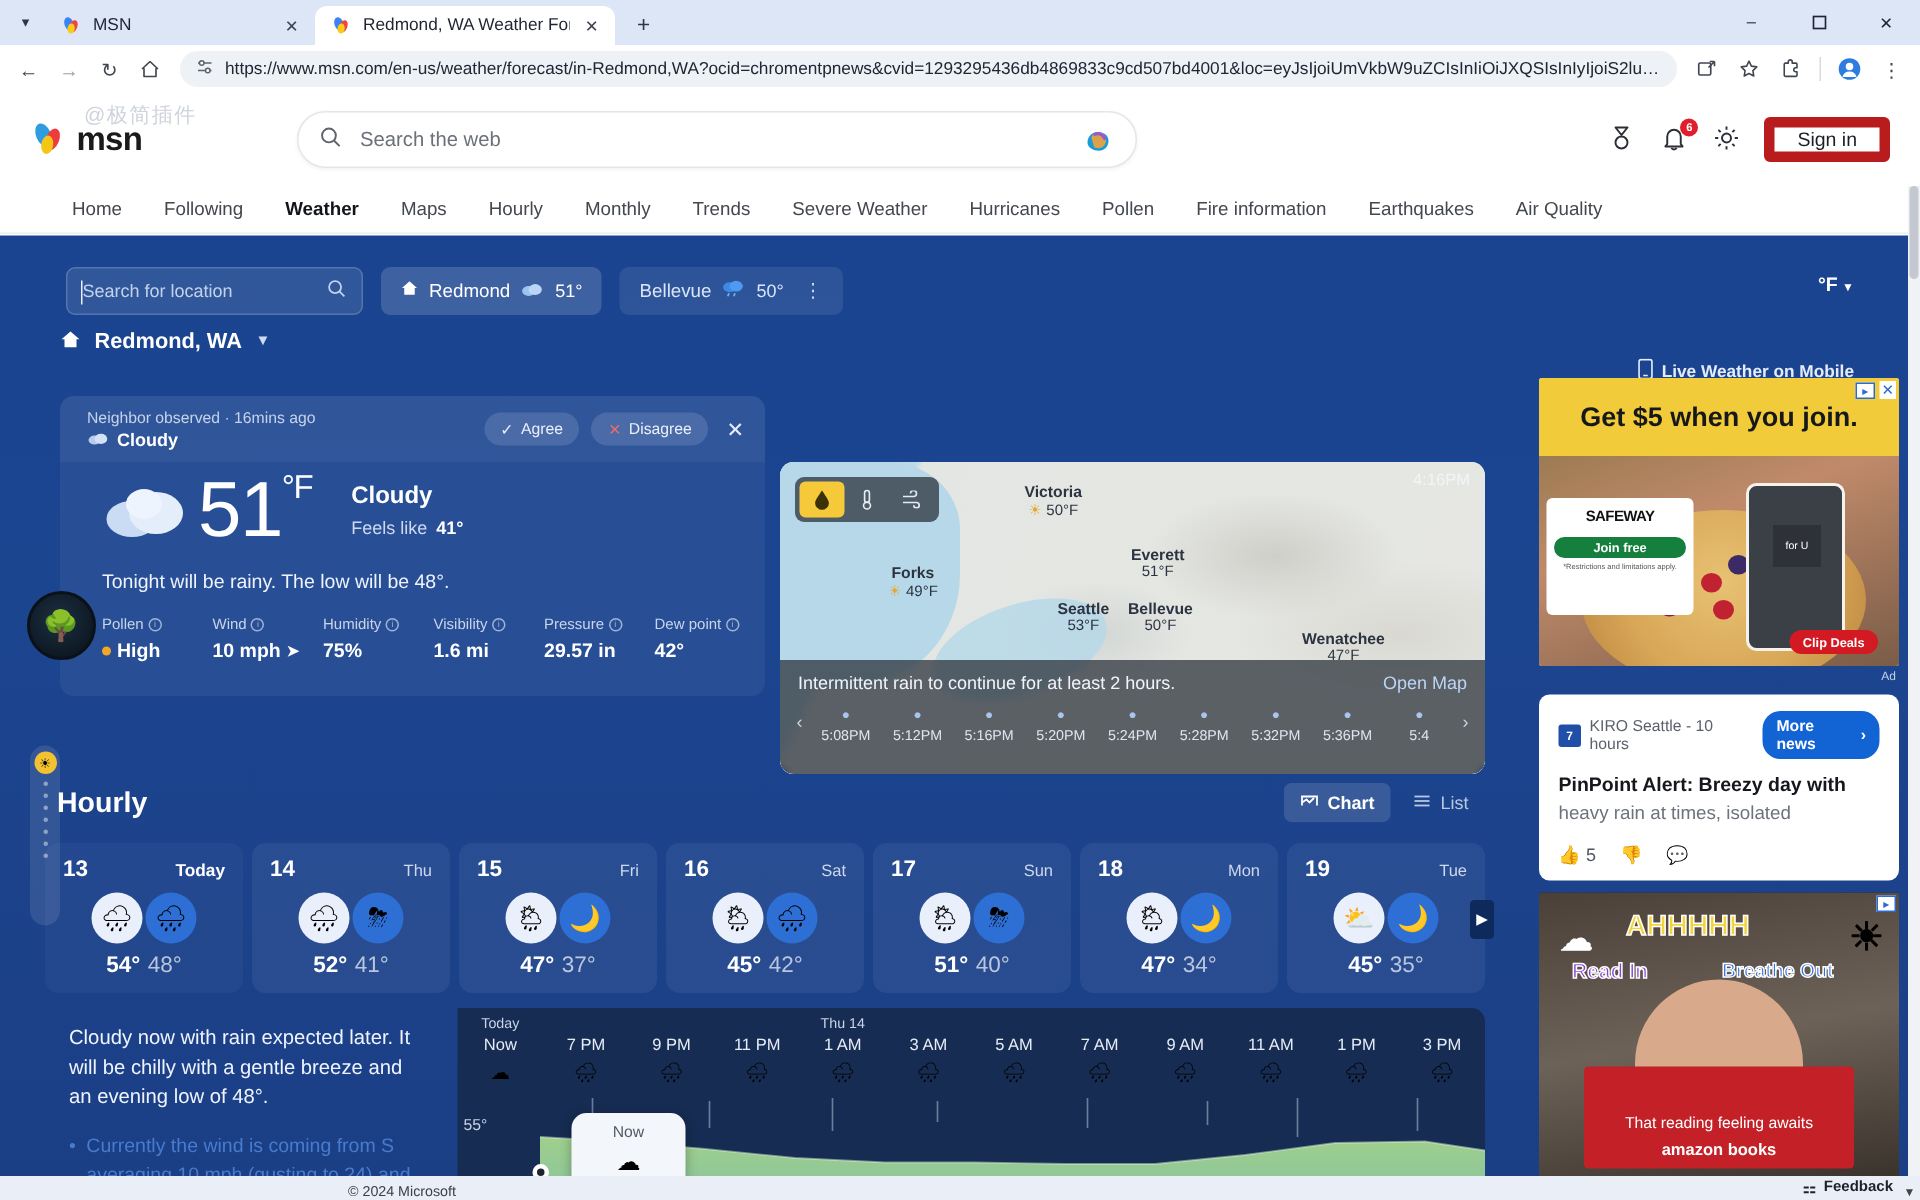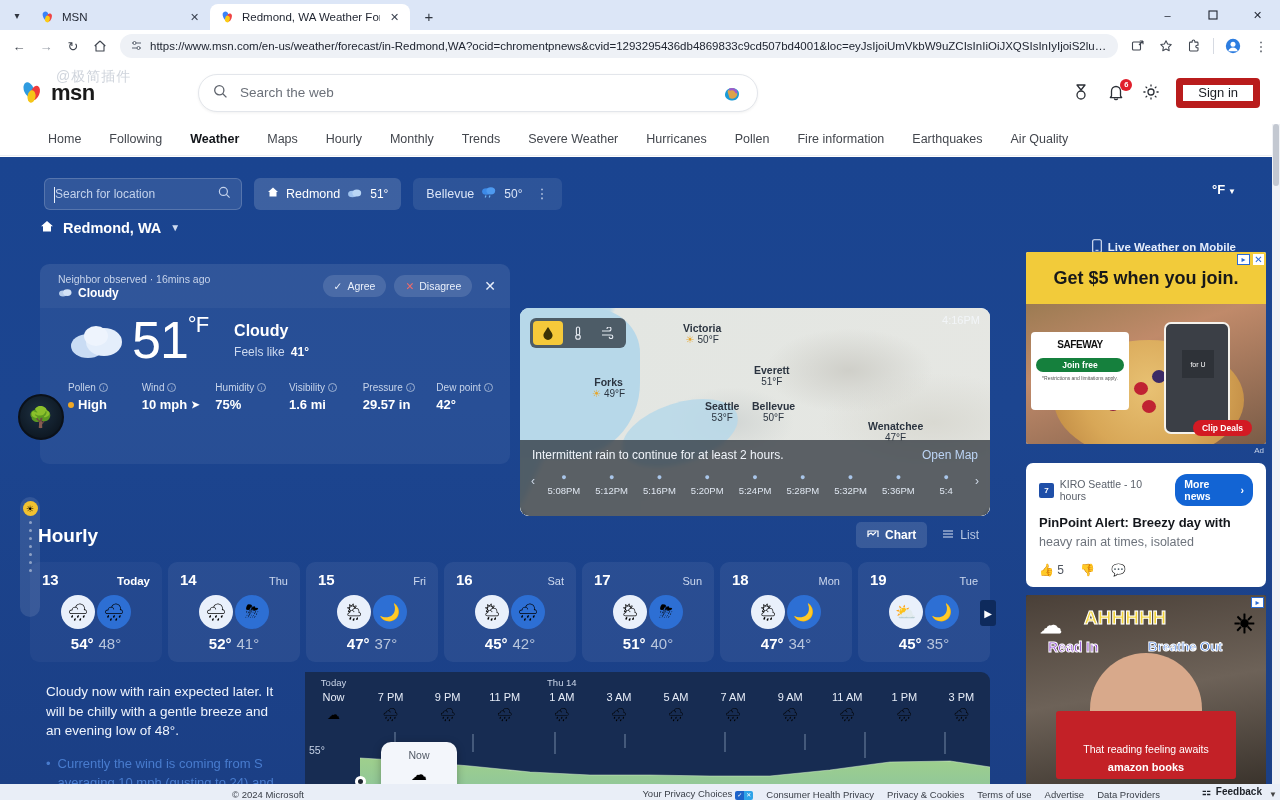--- a/index.html
+++ b/index.html
@@ -804,20 +804,21 @@
           </span>
           <span class="cur-temp"><span>51</span><span class="cur-unit">°F</span></span>
           <span class="cur-desc">
             <div class="d1">Cloudy</div>
             <div class="d2">
               <span>Feels like</span><b>41°</b>
             </div>
           </span>
         </div>
 
+        <div class="tonight">Tonight will be rainy. The low will be 48°.</div>
 
         <div class="metrics">
           <div class="metric">
             <div class="lbl">
                 <span>Pollen</span>
                 <span class="info-i">i</span>
               </div>
             <div class="val">
                 <span class="dot-orange"></span>
                 <span>High</span>
@@ -1245,31 +1246,20 @@
           <div class="ad2-amazon">amazon books</div>
         </div>
 
       </div>
 
     </div>
   </div>
 
   <div class="msn-footer">
     <span class="ft-copy">© 2024 Microsoft</span>
-    <span class="ft-links">
-      <span><span>Your Privacy Choices</span><span class="privacy-badge">
-            <span class="pb-l">✓</span>
-            <span class="pb-r">✕</span>
-          </span></span>
-      <span>Consumer Health Privacy</span>
-      <span>Privacy &amp; Cookies</span>
-      <span>Terms of use</span>
-      <span>Advertise</span>
-      <span>Data Providers</span>
-    </span>
     <span class="feedback-btn">
       <span>⚏</span>
       <span>Feedback</span>
     </span>
     <span class="scroll-dn">▼</span>
   </div>
 
   <div class="v-scroll">
     <div class="v-thumb"></div>
   </div>

